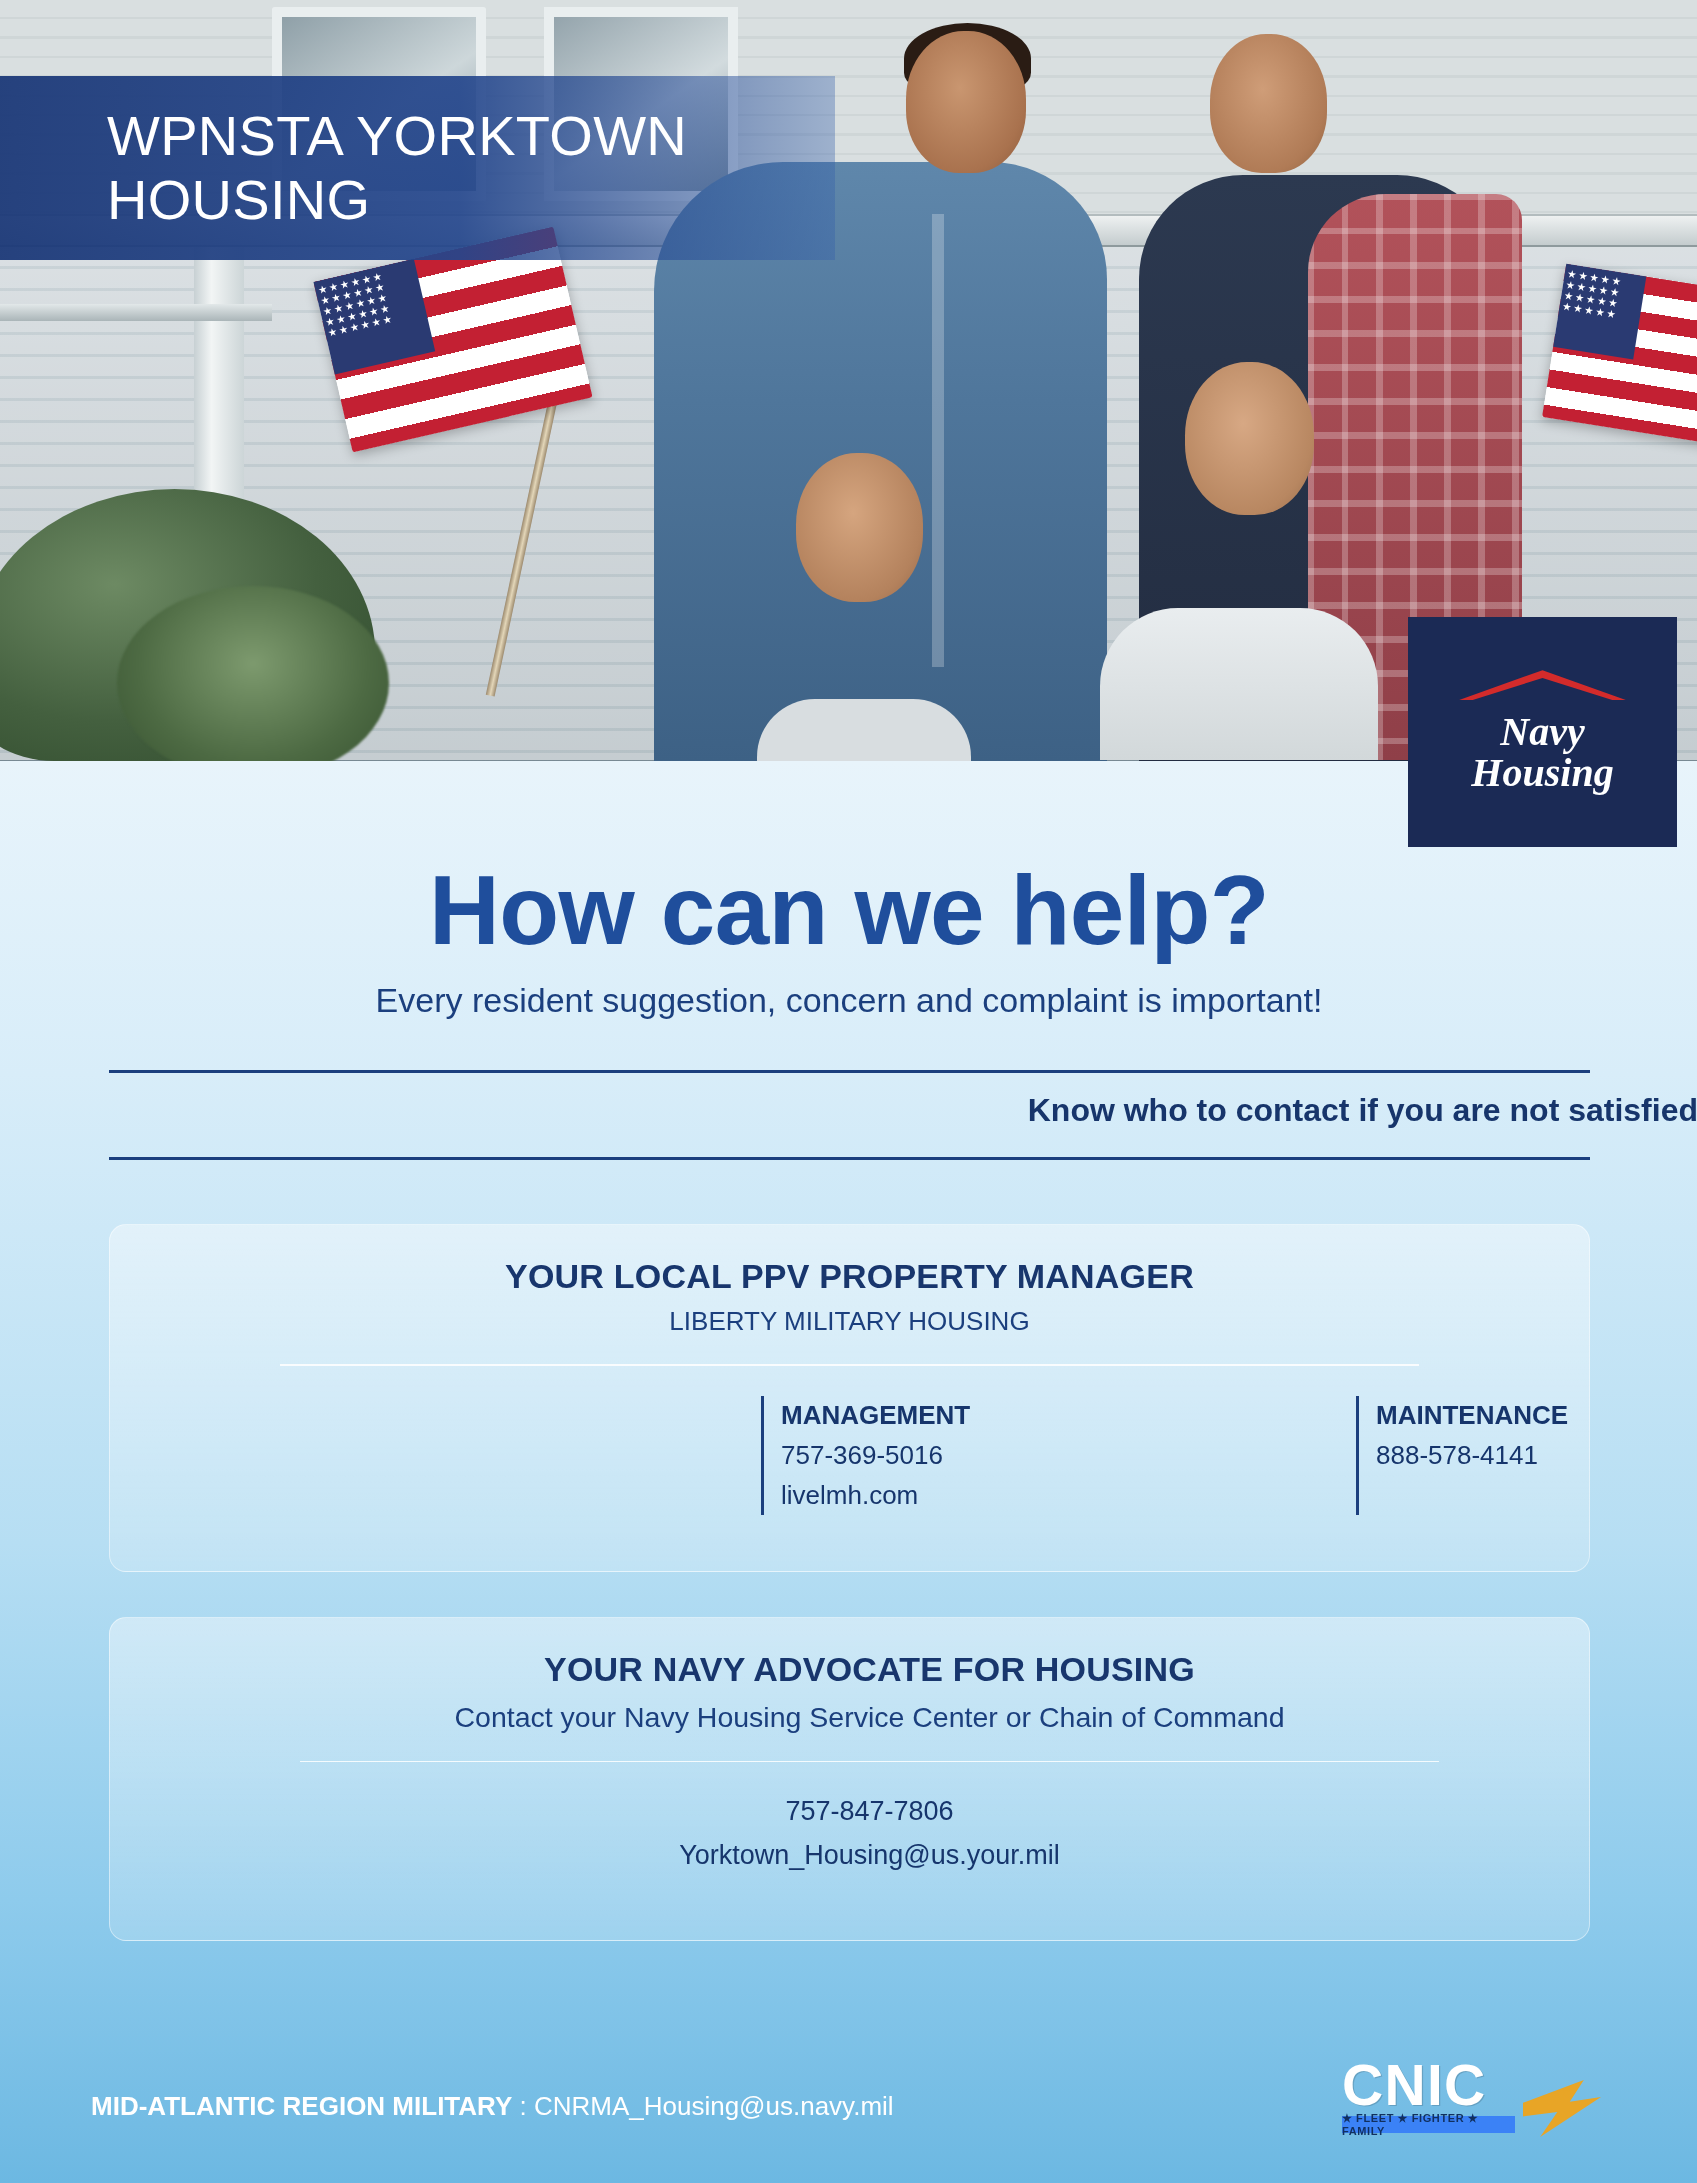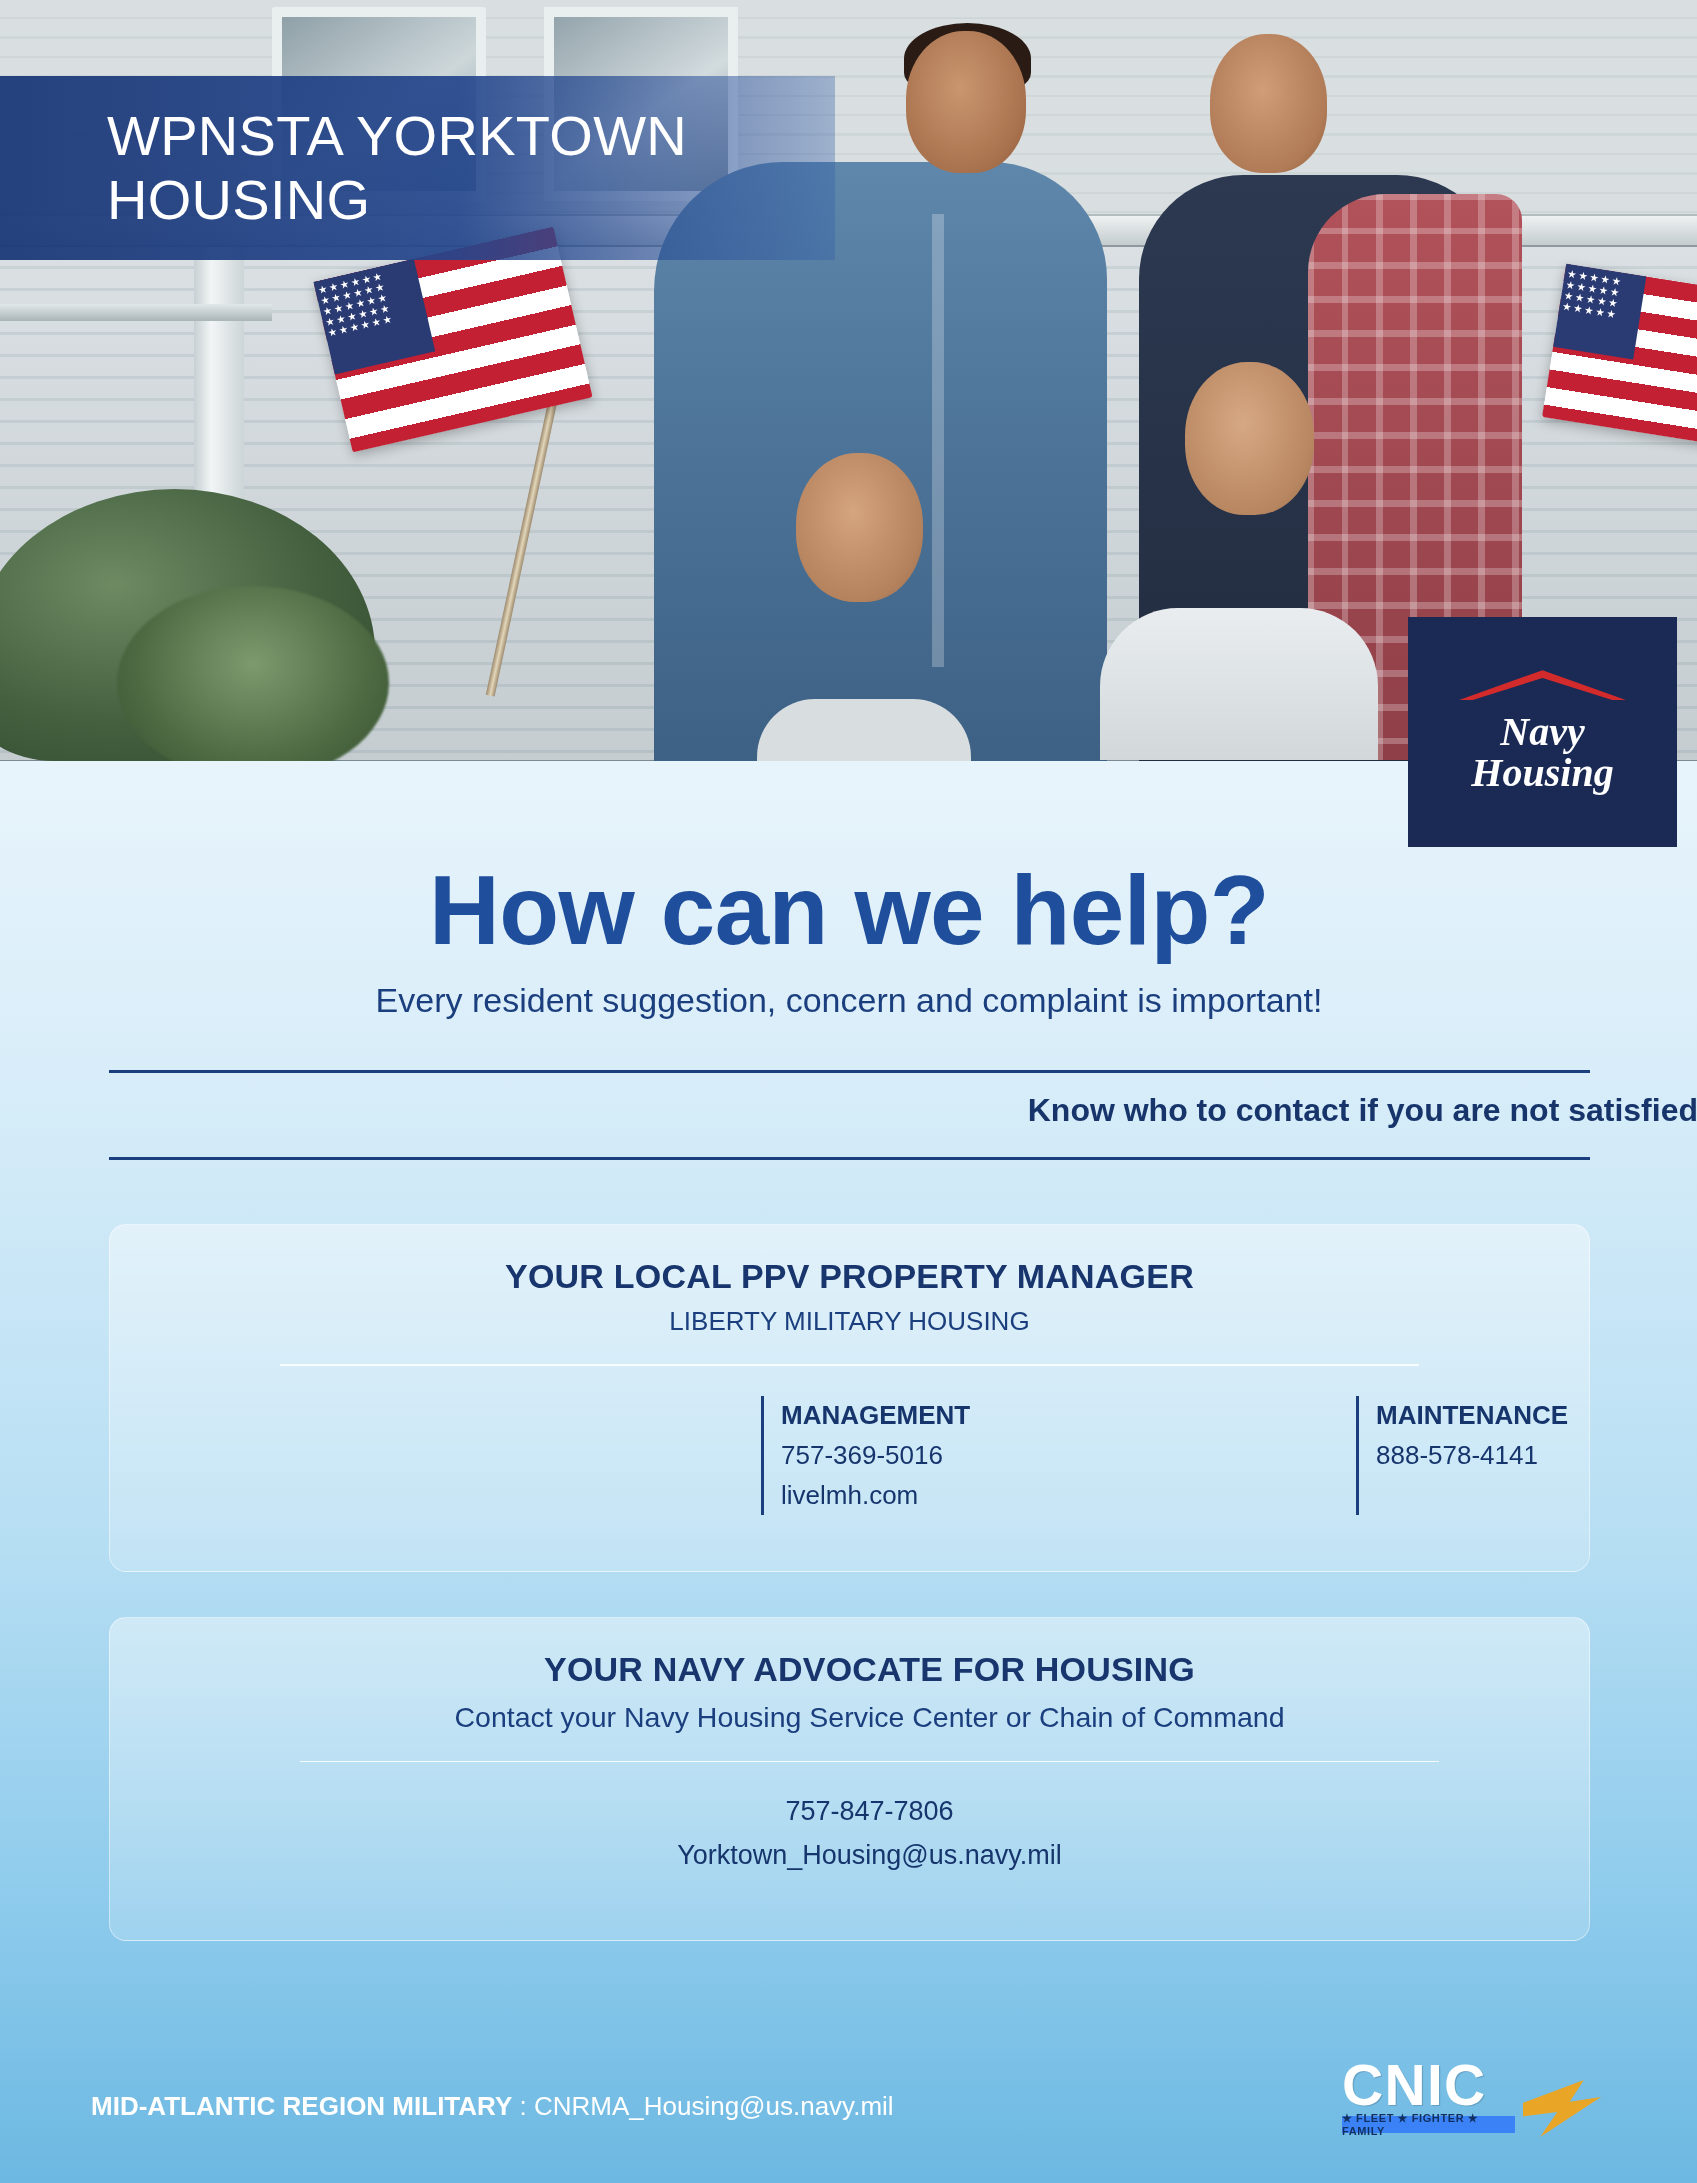--- a/index.html
+++ b/index.html
@@ -403,21 +403,21 @@
         </div>
       </div>
     </div>
 
     <div class="card card-2">
       <div class="card-title">YOUR NAVY ADVOCATE FOR HOUSING</div>
       <div class="card-sub-lg">Contact your Navy Housing Service Center or Chain of Command</div>
       <div class="card-divider"></div>
       <div class="centered-contact">
         <div>757-847-7806</div>
-        <div>Yorktown_Housing@us.navy.mil</div>
+        <div>Yorktown_Housing@us.your.mil</div>
       </div>
     </div>
 
   </div>
 
   <div class="footer-text">
     <b>MID-ATLANTIC REGION MILITARY</b><span> : </span><span>CNRMA_Housing@us.navy.mil</span>
   </div>
 
   <div class="cnic-logo">

